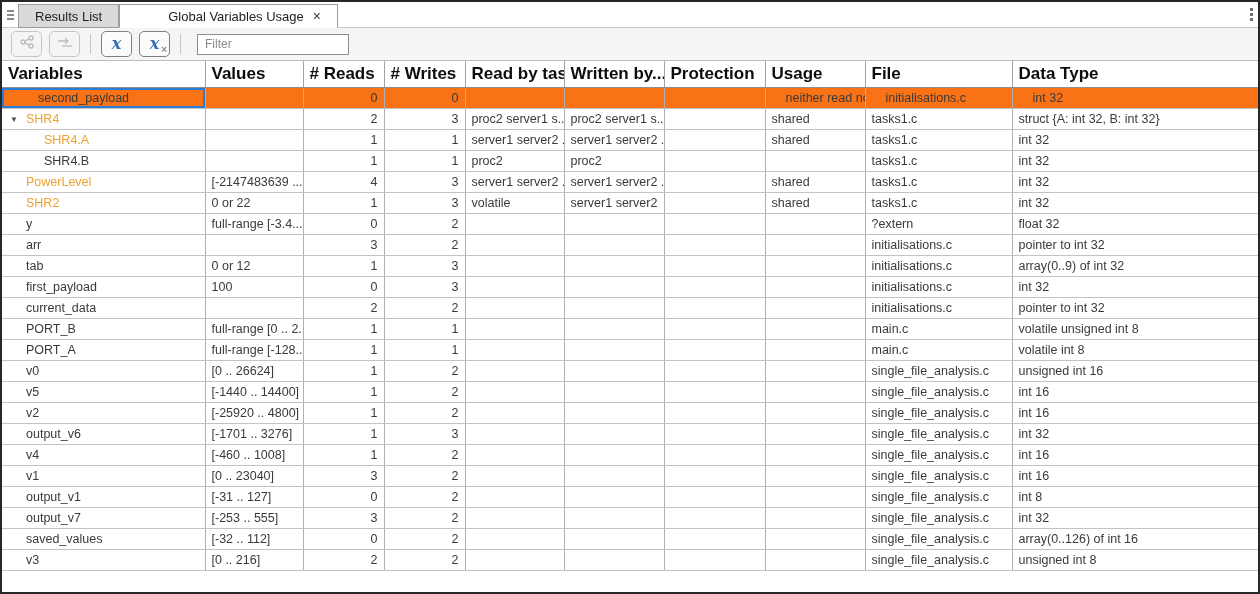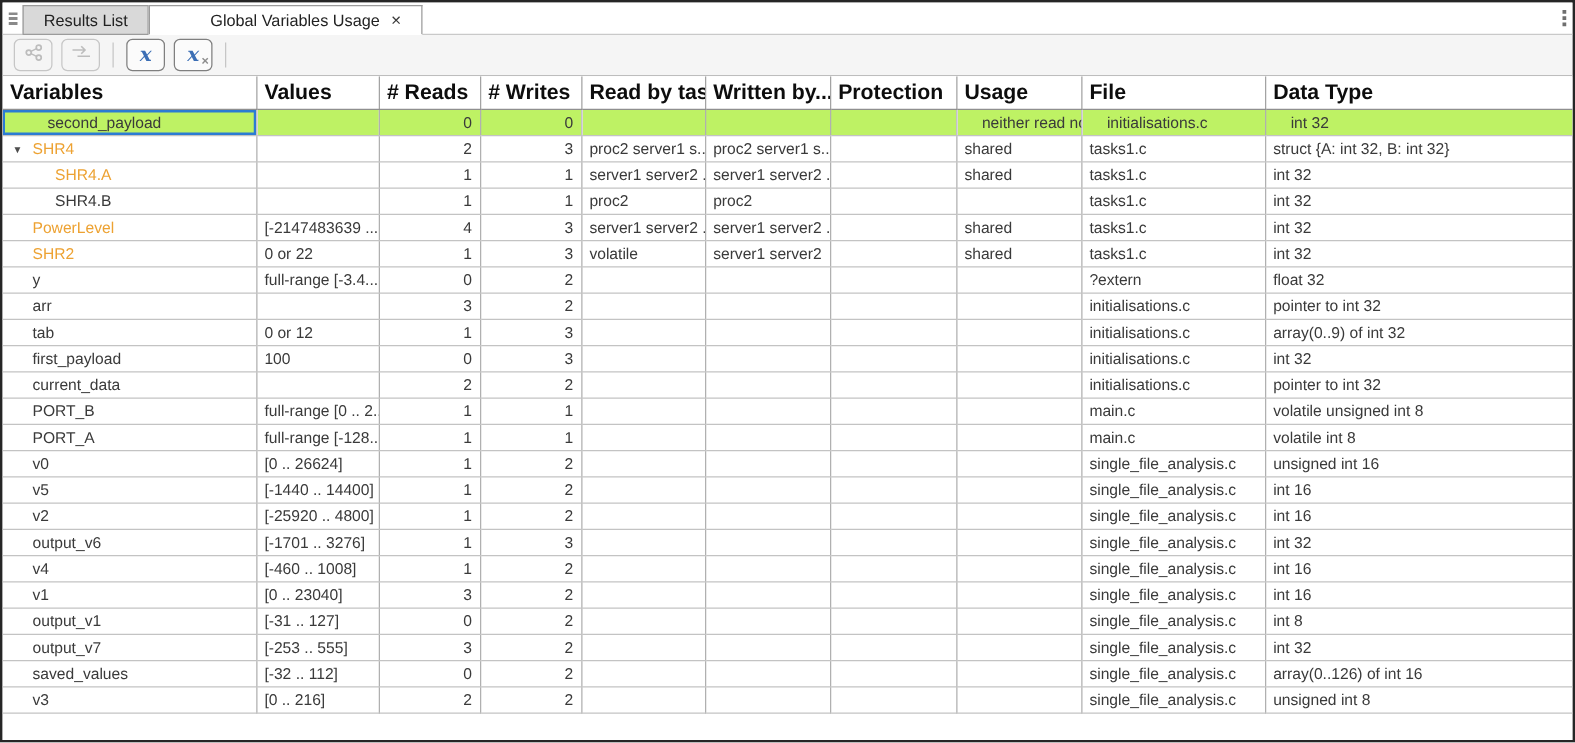--- a/index.html
+++ b/index.html
@@ -112,21 +112,21 @@
   td {
     height:21px;
     padding:0 6px;
     border-right:1px solid #b0b0b0;
     border-bottom:1px solid #c3c3c3;
     white-space:nowrap; overflow:hidden;
     cursor:default;
   }
   td:last-child { border-right:none; }
   td.num { text-align:right; }
-  tr.selected td { background:#bef264;padding-left:20px; }
+  tr.selected td { background:#f97316;padding-left:20px; }
   td.sel-cell { box-shadow:inset 0 0 0 2px #2b7cd3; }
   td.var { padding-left:8px; }
   td.var .expander {
     display:inline-block; width:16px;
     font-size:8px; color:#4d4d4d;
     vertical-align:1px;
   }
   td.var .var-label.orange { color:#eda232; }
   td.var.lvl1 .var-label { margin-left:18px; }
 </style>
@@ -175,20 +175,21 @@
     </div>
     <div class="sep"></div>
     <div class="tbtn enabled">
       <span class="xglyph">x</span>
     </div>
     <div class="tbtn enabled">
       <span class="xglyph">x</span>
       <span class="xsmall">×</span>
     </div>
     <div class="sep"></div>
+    <input class="filter-input" type="text" placeholder="Filter" style="">
   </div>
 
   <div class="table-wrap">
     <table>
       <colgroup id="cols">
           <col style="width: 203px;">
           <col style="width: 98px;">
           <col style="width: 81px;">
           <col style="width: 81px;">
           <col style="width: 99px;">

